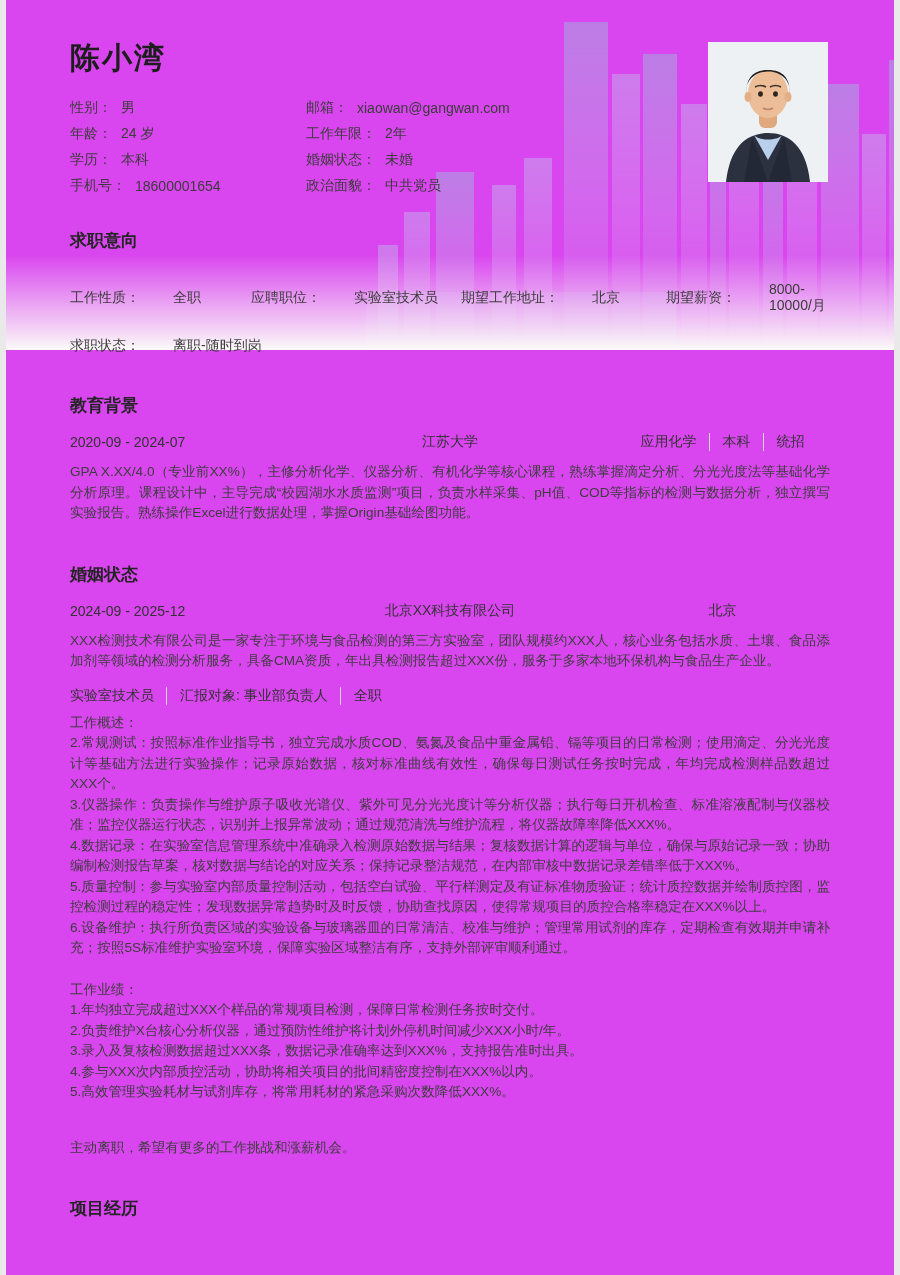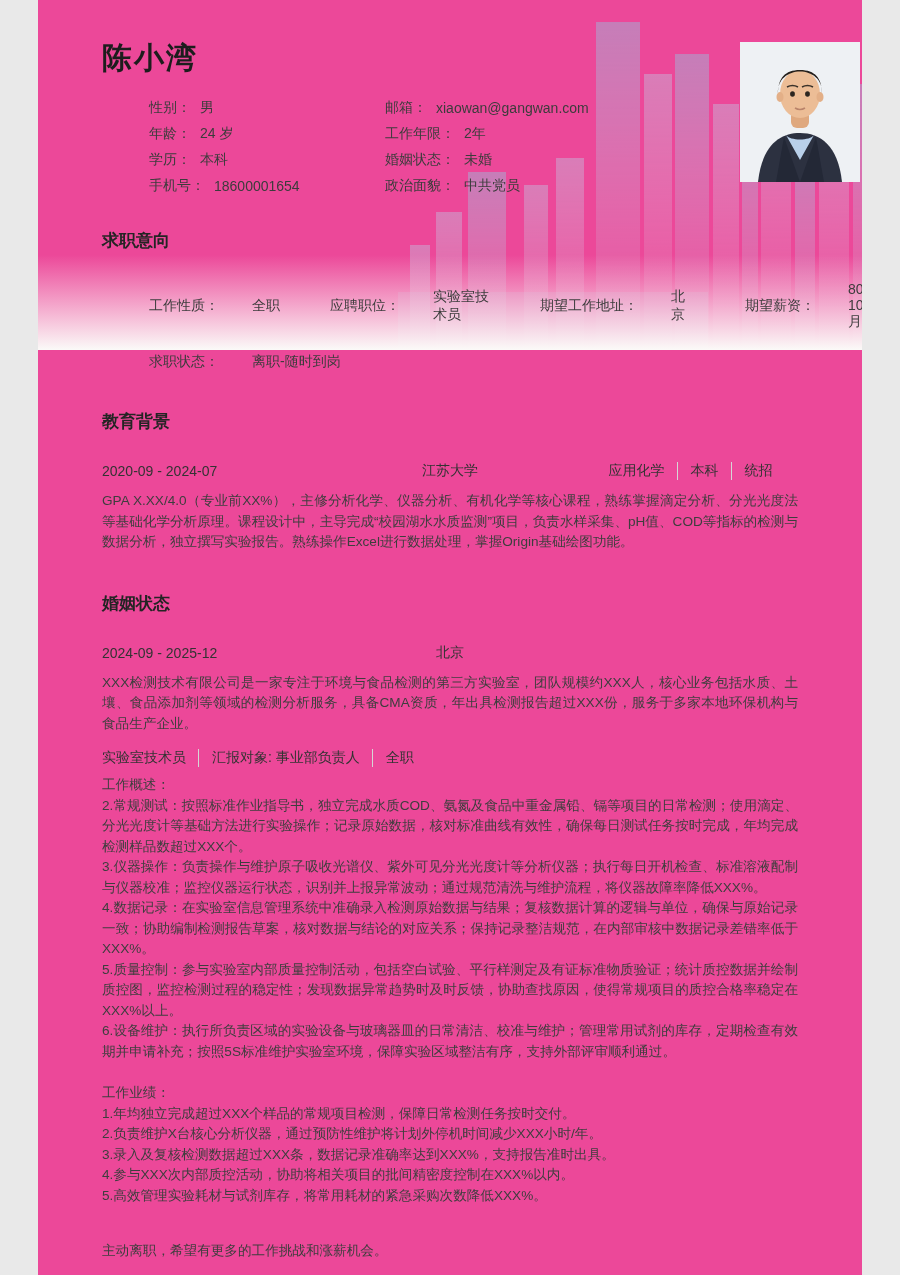--- a/index.html
+++ b/index.html
@@ -1,50 +1,50 @@
 <!DOCTYPE html>
 <html><head>
 <meta charset="utf-8">
 <style>
   html,body{margin:0;padding:0;background:#e9e9e9;}
   .page{
-    width:824px;height:1275px;position:relative;overflow:hidden;
-    background:#ec4899;
+    width:888px;height:1275px;position:relative;overflow:hidden;
+    background:#d946ef;
     font-family:"Liberation Sans","DejaVu Sans",sans-serif;
     color:#3e3e3e;margin:0 auto;
   }
   .bg-skyline{position:absolute;top:0;left:0;z-index:0;pointer-events:none;}
   .content{position:relative;z-index:2;padding:0 64px;}
   .photo{
     position:absolute;left:702px;top:42px;width:120px;height:140px;z-index:3;
     overflow:hidden;background:#eef1f4;
   }
   .name{
     margin:0;padding-top:41px;font-size:30px;font-weight:700;color:#1d1d1d;
     letter-spacing:2px;line-height:34px;
   }
   .info-grid{display:flex;margin-top:20px;font-size:14px;}
   .info-col{display:flex;flex-direction:column;}
   .info-col.left{width:236px;}
   .info-row{height:26px;display:flex;align-items:center;color:#3c3c3c;}
-  .lb{margin-right:9px;white-space:nowrap;margin-left:47px;}
+  .lb{margin-right:9px;white-space:nowrap;}
   .val{white-space:nowrap;}
   .sec-title{
     margin:40px 0 0 0;font-size:17px;font-weight:700;color:#242424;line-height:22px;
   }
   .sec-title.first{margin-top:31px;}
   .intent-row{
     display:grid;grid-template-columns:181px 210px 205px 1fr;
     margin-top:29px;font-size:14px;color:#3c3c3c;
   }
   .intent-row.second{display:block;margin-top:22px;}
   .pair{display:flex;align-items:center;gap:24px;}
   .meta-row{
     display:grid;grid-template-columns:215px 1fr 215px;align-items:center;
-    margin-top:29px;font-size:14px;color:#333;
+    margin-top:16px;font-size:14px;color:#333;
   }
   .meta-center{text-align:center;}
   .meta-right{text-align:center;}
   .pipes{display:inline-flex;align-items:center;}
   .pipes > span:not(:first-child){
     margin-left:12px;padding-left:13px;border-left:1px solid #d6d6d6;
   }
   .para{
     margin-top:11px;font-size:13.6px;line-height:20.5px;color:#3e3e3e;
     text-align:justify;
@@ -199,20 +199,21 @@
               <span>统招</span>
             </span></span>
       </div>
       <p class="para">GPA X.XX/4.0（专业前XX%），主修分析化学、仪器分析、有机化学等核心课程，熟练掌握滴定分析、分光光度法等基础化学分析原理。课程设计中，主导完成“校园湖水水质监测”项目，负责水样采集、pH值、COD等指标的检测与数据分析，独立撰写实验报告。熟练操作Excel进行数据处理，掌握Origin基础绘图功能。</p>
     </section>
 
     <section>
       <h2 class="sec-title">婚姻状态</h2>
       <div class="meta-row">
         <span>2024-09 - 2025-12</span>
+        <span class="meta-center">北京XX科技有限公司</span>
         <span class="meta-right">北京</span>
       </div>
       <p class="para">XXX检测技术有限公司是一家专注于环境与食品检测的第三方实验室，团队规模约XXX人，核心业务包括水质、土壤、食品添加剂等领域的检测分析服务，具备CMA资质，年出具检测报告超过XXX份，服务于多家本地环保机构与食品生产企业。</p>
       <div class="pos-row">
         <span class="pipes">
             <span>实验室技术员</span>
             <span>汇报对象: 事业部负责人</span>
             <span>全职</span>
           </span>
       </div>

